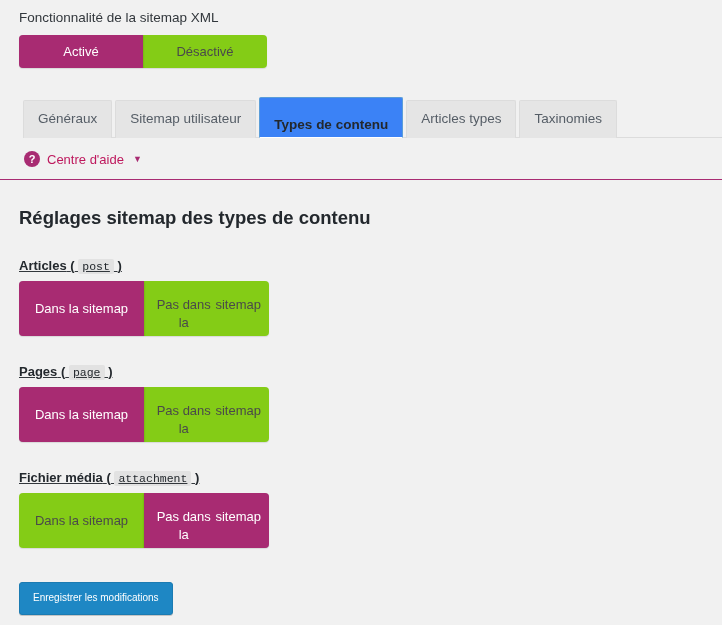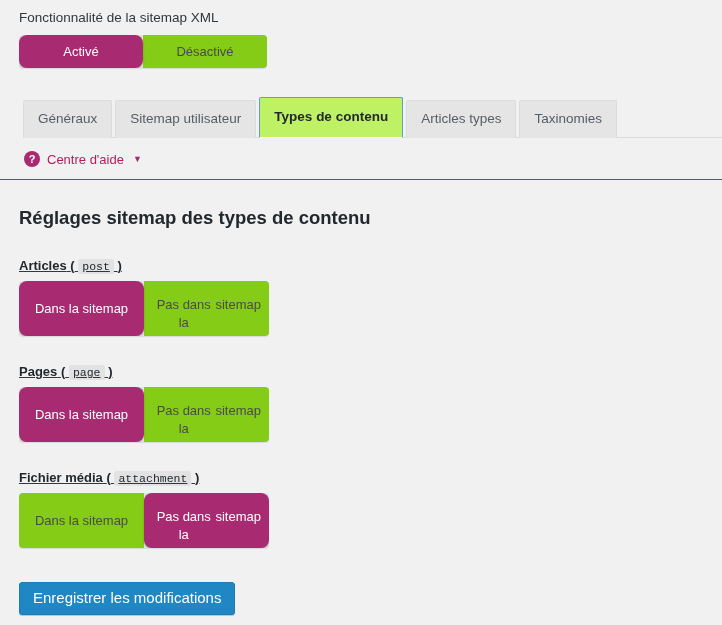--- a/index.html
+++ b/index.html
@@ -47,21 +47,21 @@
     text-align: center;
     padding: 0;
     box-sizing: border-box;
     display: flex;
     align-items: center;
     justify-content: center;
   }
   .toggle-btn.active {
     background: #a82b72;
     color: #ffffff;
-    border-radius: 8px;
+    border-radius: 0;
     box-shadow: 0 1px 2px rgba(0,0,0,.25);
     position: relative;
     z-index: 2;
   }
 
   
   .toggle-group.compact { border-radius: 4px; }
   .toggle-group.compact .toggle-btn {
     width: 124px;
     height: 33px;
@@ -103,27 +103,27 @@
     font-size: 13.5px;
     padding: 9px 14px 10px;
     line-height: 17px;
     cursor: pointer;
     border-radius: 2px 2px 0 0;
     box-sizing: border-box;
     height: 38px;
     white-space: nowrap;
   }
   .tab.active {
-    background: #bef264;
+    background: #3b82f6;
     border: 1px solid #5b9dd9;
     border-bottom: 1px solid #ffffff;
     color: #23282d;
     font-weight: bold;
     height: 41px;
-    padding-top: 10px;
+    padding-top: 18px;
     position: relative;
     z-index: 3;
   }
   .tabs-underline {
     position: absolute;
     left: 23px;
     right: 0;
     bottom: 0;
     height: 1px;
     background: #dcdcdc;
@@ -195,21 +195,21 @@
     color: #23282d;
   }
 
   
   .save-wrap { padding: 34px 0 0 19px; }
   .save-btn {
     background: #1e87c4;
     border: 1px solid #1b7bb2;
     color: #ffffff;
     font-family: "Liberation Sans", sans-serif;
-    font-size: 15px;
+    font-size: 10px;
     padding: 7px 13px 8px;
     border-radius: 3px;
     cursor: pointer;
     box-shadow: 0 1px 0 rgba(0,0,0,.18);
     line-height: 16px;
   }
 </style>
 </head>
 <body>
 

